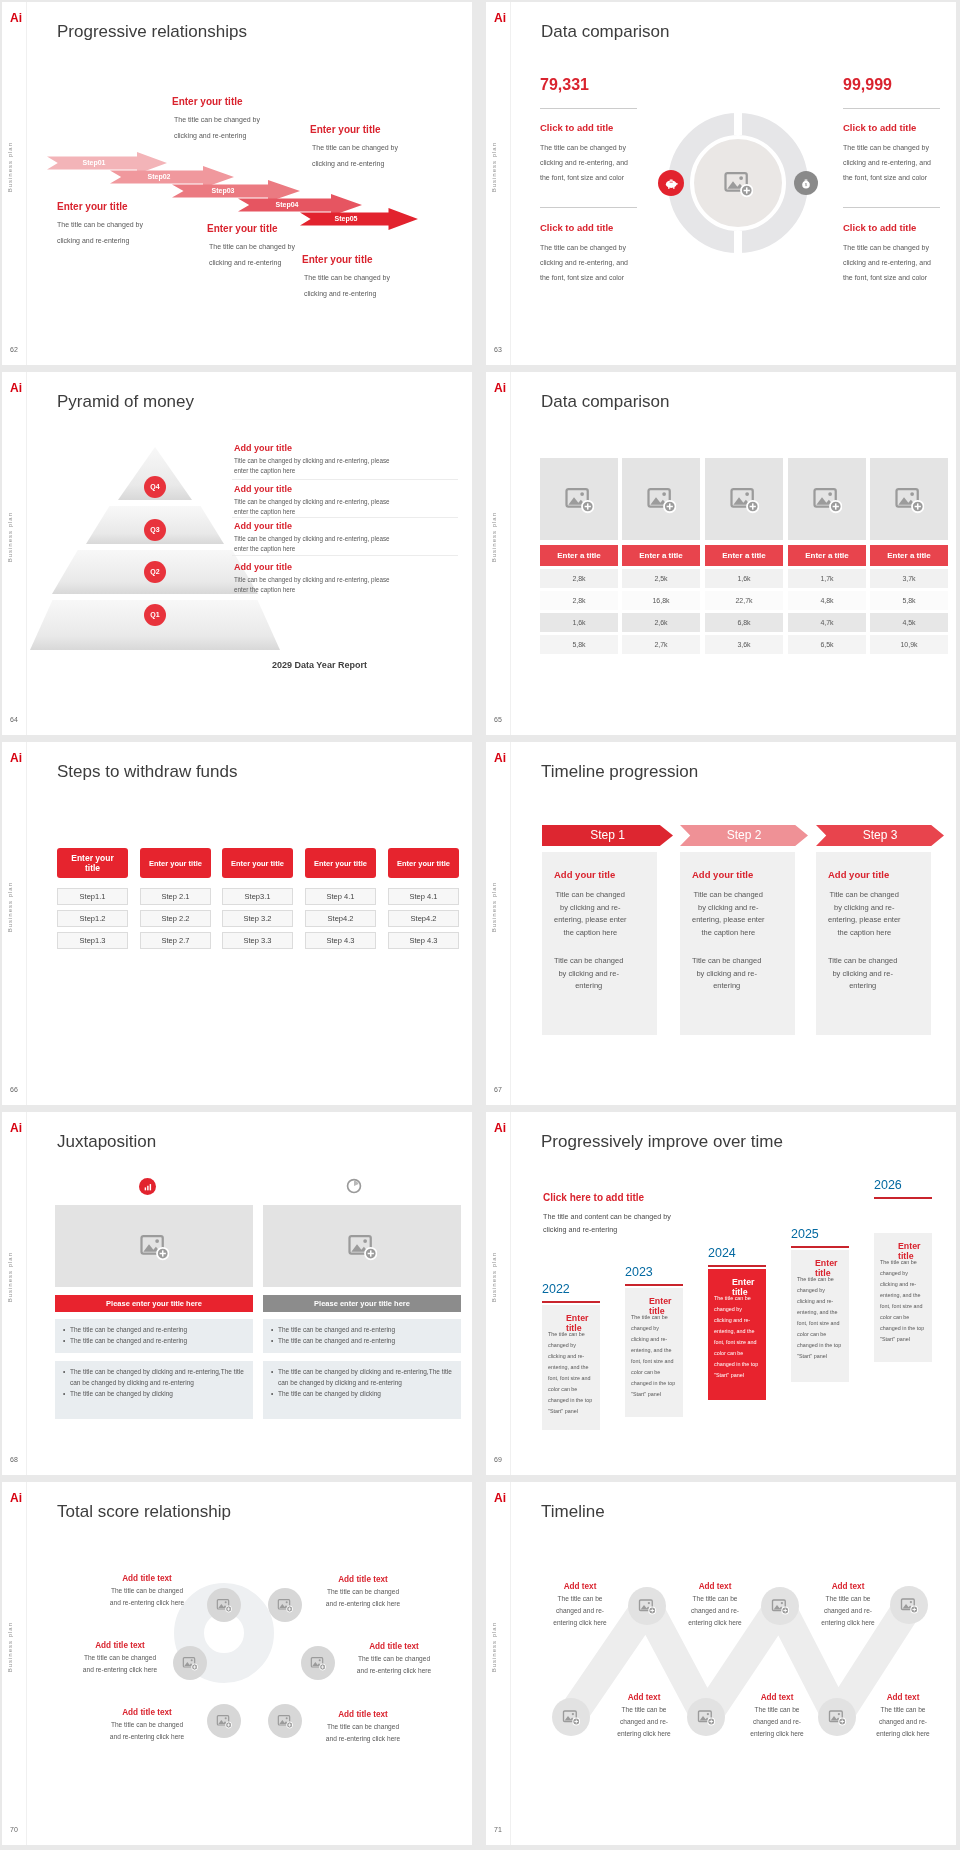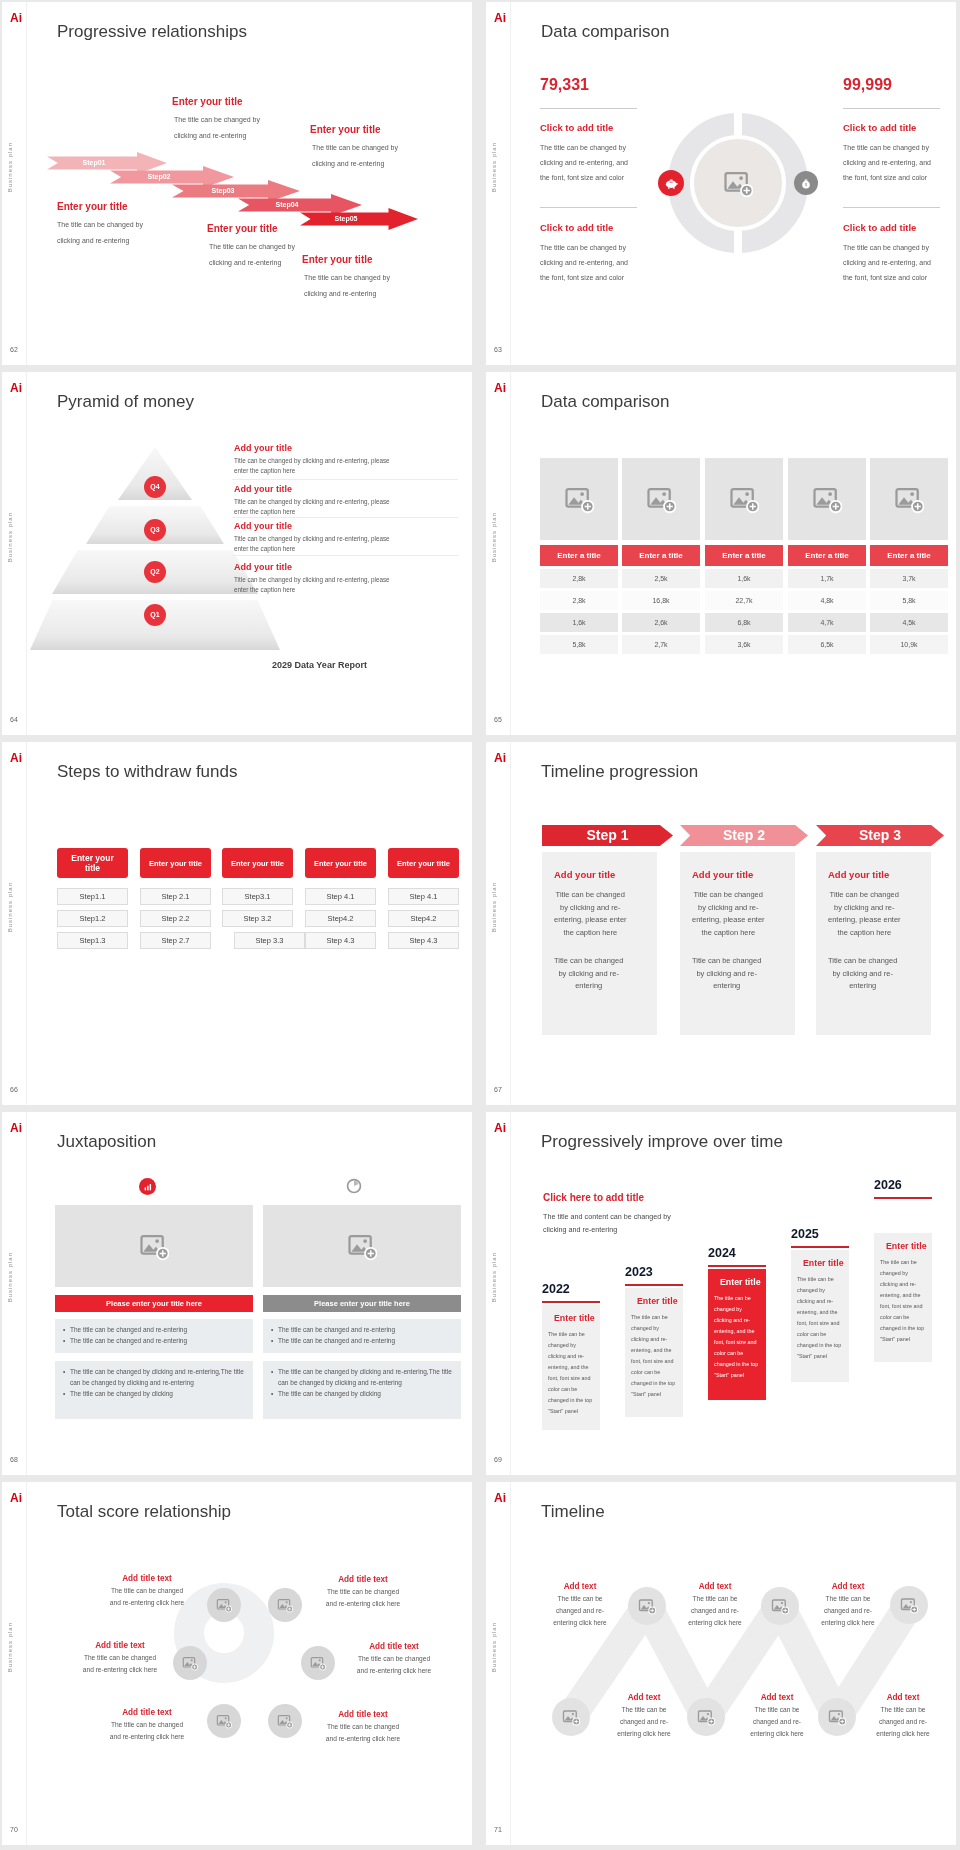--- a/index.html
+++ b/index.html
@@ -50,41 +50,41 @@
   .r0 { background:#f1f1f1; } .r1 { background:#fbfbfb; } .r2 { background:#e7e7e7; } .r3 { background:#f4f4f4; }
 
   
   .shead { position:absolute; width:71px; height:30px; background:#e6242e; border-radius:3px; color:#fff;
            font-weight:bold; display:flex; align-items:center; justify-content:center; text-align:center; font-size:7.5px; }
   .scell { position:absolute; width:71px; height:17px; background:#f7f7f7; border:1px solid #dcdcdc;
            font-size:7.5px; color:#444; text-align:center; line-height:15px; }
   .note66 { position:absolute; left:55px; top:238px; font-size:8.2px; line-height:22px; color:#3c3c3c; }
 
   
-  .ban { position:absolute; height:21px; color:#fff; font-size:14px; font-weight:bold; text-align:center; line-height:21px;
+  .ban { position:absolute; height:21px; color:#fff; font-size:12px; font-weight:normal; text-align:center; line-height:21px;
          clip-path:polygon(0 0, 90% 0, 100% 50%, 90% 100%, 0 100%, 8% 50%); }
   .ban1 { clip-path:polygon(0 0, 90% 0, 100% 50%, 90% 100%, 0 100%); }
   .pan { position:absolute; width:115px; height:183px; background:#f0f0f0; }
   .pan-t { position:absolute; left:12px; top:17px; font-size:9.5px; font-weight:bold; color:#d9232e; }
   .pan-l { position:absolute; left:12px; font-size:7.5px; line-height:12.5px; color:#595959;text-align:center; }
 
   
   .jbox { position:absolute; width:198px; height:82px; background:#e3e3e3; display:flex; align-items:center; justify-content:center; }
   .jban { position:absolute; width:198px; height:17px; color:#fff; font-size:7.5px; font-weight:bold;
           text-align:center; line-height:17px; }
   .jblk { position:absolute; width:198px; background:#e9edf0; padding:5px 8px; }
   .bu { font-size:6.5px; line-height:11px; color:#555; padding-left:7px; position:relative; }
   .bu::before { content:"•"; position:absolute; left:0; top:0; }
 
   
-  .yr { position:absolute; font-size:12.5px; font-weight:bold; color:#0f172a; width:58px; }
+  .yr { position:absolute; font-size:12.5px; font-weight:normal; color:#0369a1; width:58px; }
   .yline { position:absolute; width:58px; height:2px; background:#c9242c; }
   .ypan { position:absolute; width:58px; background:#f0f0f0; }
   .ypan-red { background:#e8232e; }
-  .ypan-t { position:absolute; left:12px; top:8px; font-size:8.8px; font-weight:bold; color:#d9232e; }
+  .ypan-t { position:absolute; left:24px; top:8px; font-size:8.8px; font-weight:bold; color:#d9232e; }
   .ypan-red .ypan-t { color:#fff; }
   .ypan-b { position:absolute; left:6px; top:24px; right:3px; font-size:5.4px; line-height:11px; color:#595959; }
   .ypan-red .ypan-b { color:#fff; }
   .intro-t { position:absolute; left:57px; top:80px; font-size:10px; font-weight:bold; color:#d9232e; }
   .intro-l { position:absolute; left:57px; top:98px; width:190px; font-size:7.2px; line-height:13px; color:#4a4a4a; }
 
   
   .ring70 { position:absolute; left:172px; top:101px; width:100px; height:100px; border-radius:50%;
             border:30px solid #eef0f2; }
   .ncirc { position:absolute; width:34px; height:34px; border-radius:50%; background:#d7d7d7;
@@ -342,21 +342,21 @@
     <div class="shead" style="left:303px;top:106px" data-bind="slides.4.header">Enter your title</div>
     <div class="shead" style="left:386px;top:106px" data-bind="slides.4.header">Enter your title</div>
     <div class="scell" style="left:55px;top:146px" data-bind="slides.4.columns.0.0">Step1.1</div>
     <div class="scell" style="left:55px;top:168px" data-bind="slides.4.columns.0.1">Step1.2</div>
     <div class="scell" style="left:55px;top:190px" data-bind="slides.4.columns.0.2">Step1.3</div>
     <div class="scell" style="left:138px;top:146px" data-bind="slides.4.columns.1.0">Step 2.1</div>
     <div class="scell" style="left:138px;top:168px" data-bind="slides.4.columns.1.1">Step 2.2</div>
     <div class="scell" style="left:138px;top:190px" data-bind="slides.4.columns.1.2">Step 2.7</div>
     <div class="scell" style="left:220px;top:146px" data-bind="slides.4.columns.2.0">Step3.1</div>
     <div class="scell" style="left:220px;top:168px" data-bind="slides.4.columns.2.1">Step 3.2</div>
-    <div class="scell" style="left:232px;top:190px" data-bind="slides.4.columns.2.2">Step 3.3</div>
+    <div class="scell" style="left:220px;top:190px" data-bind="slides.4.columns.2.2">Step 3.3</div>
     <div class="scell" style="left:303px;top:146px" data-bind="slides.4.columns.3.0">Step 4.1</div>
     <div class="scell" style="left:303px;top:168px" data-bind="slides.4.columns.3.1">Step4.2</div>
     <div class="scell" style="left:303px;top:190px" data-bind="slides.4.columns.3.2">Step 4.3</div>
     <div class="scell" style="left:386px;top:146px" data-bind="slides.4.columns.4.0">Step 4.1</div>
     <div class="scell" style="left:386px;top:168px" data-bind="slides.4.columns.4.1">Step4.2</div>
     <div class="scell" style="left:386px;top:190px" data-bind="slides.4.columns.4.2">Step 4.3</div>
   </section>
 
   <section class="slide" style="left:486px;top:742px">
     <div class="logo" data-bind="branding.logo">Ai</div>

